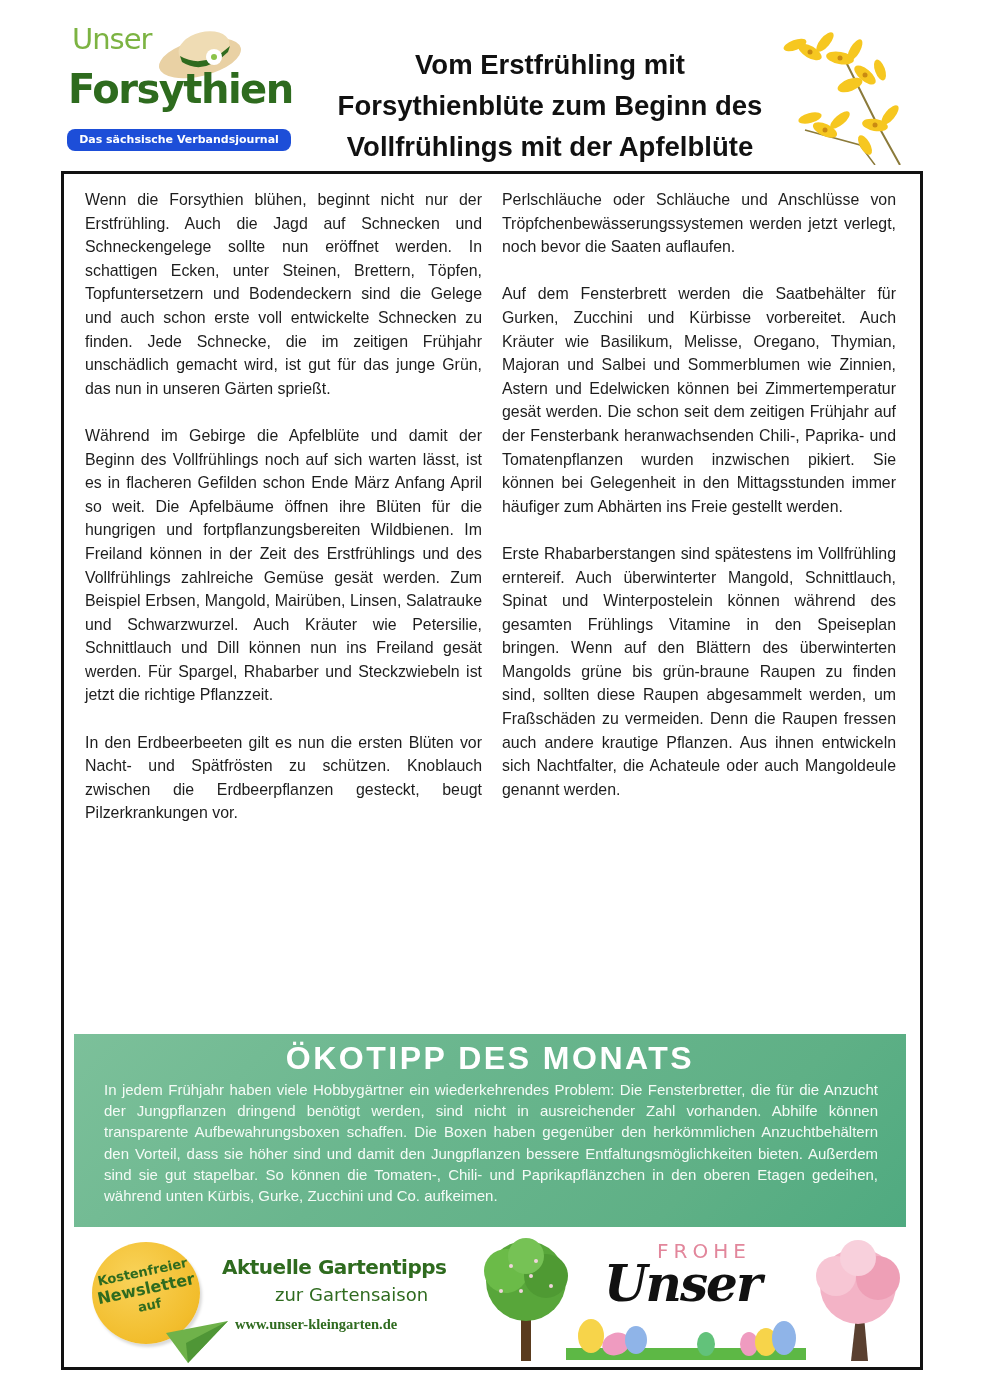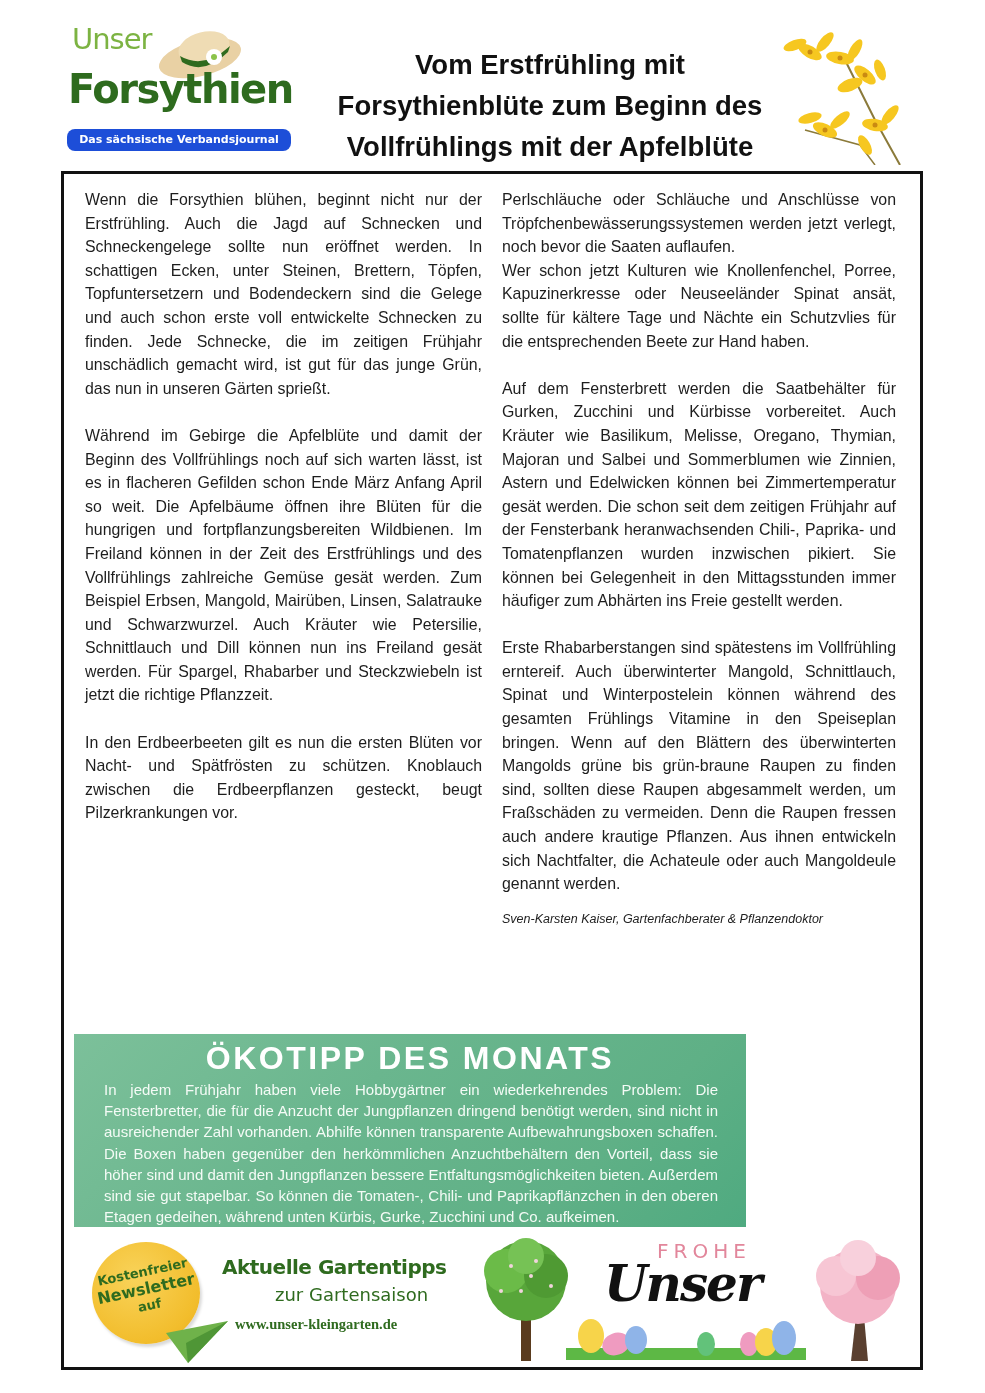--- a/index.html
+++ b/index.html
@@ -29,21 +29,21 @@
 
   .col { position:absolute; top:188px; width:397px; font-size:15.9px; line-height:23.6px;
          text-align:justify; color:#1d1d1d; }
   .col-left { left:85px; }
   .col-right { left:502px; width:394px; }
   .col p { margin:0; }
   .col p.gap { margin-top:23.6px; }
   .author { font-style:italic; font-size:12.5px; margin-top:12px !important; text-align:left; color:#222; }
 
   
-  .tip { position:absolute; left:74px; top:1034px; width:672px; height:193px;
+  .tip { position:absolute; left:74px; top:1034px; width:832px; height:193px;
          background:linear-gradient(135deg,#7cc09a 0%,#6ab68e 40%,#5fb086 75%,#4faa80 100%); }
   .tip-title { position:absolute; left:0; right:0; top:6px; text-align:center; color:#fff;
                font-size:32px; font-weight:bold; letter-spacing:2.5px; }
   .tip-text { position:absolute; left:30px; right:28px; top:45px; color:#f4fbf6;
               font-size:15px; line-height:21.2px; text-align:justify; }
 
   
   .badge { position:absolute; left:92px; top:1242px; width:108px; height:102px; border-radius:50%;
            background:radial-gradient(circle at 40% 35%,#f9d35a 0%,#f2bd2c 70%,#e8a91f 100%);
            box-shadow:2px 3px 3px rgba(0,0,0,0.15); }
@@ -120,24 +120,22 @@
 <div class="frame"></div>
 
 <div class="col col-left">
   <p>Wenn die Forsythien blühen, beginnt nicht nur der Erstfrühling. Auch die Jagd auf Schnecken und Schneckengelege sollte nun eröffnet werden. In schattigen Ecken, unter Steinen, Brettern, Töpfen, Topfuntersetzern und Bodendeckern sind die Gelege und auch schon erste voll entwickelte Schnecken zu finden. Jede Schnecke, die im zeitigen Frühjahr unschädlich gemacht wird, ist gut für das junge Grün, das nun in unseren Gärten sprießt.</p>
   <p class="gap">Während im Gebirge die Apfelblüte und damit der Beginn des Vollfrühlings noch auf sich warten lässt, ist es in flacheren Gefilden schon Ende März Anfang April so weit. Die Apfelbäume öffnen ihre Blüten für die hungrigen und fortpflanzungsbereiten Wildbienen. Im Freiland können in der Zeit des Erstfrühlings und des Vollfrühlings zahlreiche Gemüse gesät werden. Zum Beispiel Erbsen, Mangold, Mairüben, Linsen, Salatrauke und Schwarzwurzel. Auch Kräuter wie Petersilie, Schnittlauch und Dill können nun ins Freiland gesät werden. Für Spargel, Rhabarber und Steckzwiebeln ist jetzt die richtige Pflanzzeit.</p>
   <p class="gap">In den Erdbeerbeeten gilt es nun die ersten Blüten vor Nacht- und Spätfrösten zu schützen. Knoblauch zwischen die Erdbeerpflanzen gesteckt, beugt Pilzerkrankungen vor.</p>
 </div>
 
 <div class="col col-right">
   <p>Perlschläuche oder Schläuche und Anschlüsse von Tröpfchenbewässerungssystemen werden jetzt verlegt, noch bevor die Saaten auflaufen.</p>
-  <p>Wer schon jetzt Kulturen wie Knollenfenchel, Porree, Kapuzinerkresse oder Neuseeländer Spinat ansät, sollte für kältere Tage und Nächte ein Schutzvlies für die entsprechenden Beete zur Hand haben.</p>
   <p class="gap">Auf dem Fensterbrett werden die Saatbehälter für Gurken, Zucchini und Kürbisse vorbereitet. Auch Kräuter wie Basilikum, Melisse, Oregano, Thymian, Majoran und Salbei und Sommerblumen wie Zinnien, Astern und Edelwicken können bei Zimmertemperatur gesät werden. Die schon seit dem zeitigen Frühjahr auf der Fensterbank heranwachsenden Chili-, Paprika- und Tomatenpflanzen wurden inzwischen pikiert. Sie können bei Gelegenheit in den Mittagsstunden immer häufiger zum Abhärten ins Freie gestellt werden.</p>
   <p class="gap">Erste Rhabarberstangen sind spätestens im Vollfrühling erntereif. Auch überwinterter Mangold, Schnittlauch, Spinat und Winterpostelein können während des gesamten Frühlings Vitamine in den Speiseplan bringen. Wenn auf den Blättern des überwinterten Mangolds grüne bis grün-braune Raupen zu finden sind, sollten diese Raupen abgesammelt werden, um Fraßschäden zu vermeiden. Denn die Raupen fressen auch andere krautige Pflanzen. Aus ihnen entwickeln sich Nachtfalter, die Achateule oder auch Mangoldeule genannt werden.</p>
-  <p class="author">Sven-Karsten Kaiser, Gartenfachberater &amp; Pflanzendoktor</p>
 </div>
 
 <div class="tip">
   <div class="tip-title">ÖKOTIPP DES MONATS</div>
   <div class="tip-text">In jedem Frühjahr haben viele Hobbygärtner ein wiederkehrendes Problem: Die Fensterbretter, die für die Anzucht der Jungpflanzen dringend benötigt werden, sind nicht in ausreichender Zahl vorhanden. Abhilfe können transparente Aufbewahrungsboxen schaffen. Die Boxen haben gegenüber den herkömmlichen Anzuchtbehältern den Vorteil, dass sie höher sind und damit den Jungpflanzen bessere Entfaltungsmöglichkeiten bieten. Außerdem sind sie gut stapelbar. So können die Tomaten-, Chili- und Paprikapflänzchen in den oberen Etagen gedeihen, während unten Kürbis, Gurke, Zucchini und Co. aufkeimen.</div>
 </div>
 
 <div class="badge">
   <div class="badge-text">
     <span class="b1">Kostenfreier</span>

